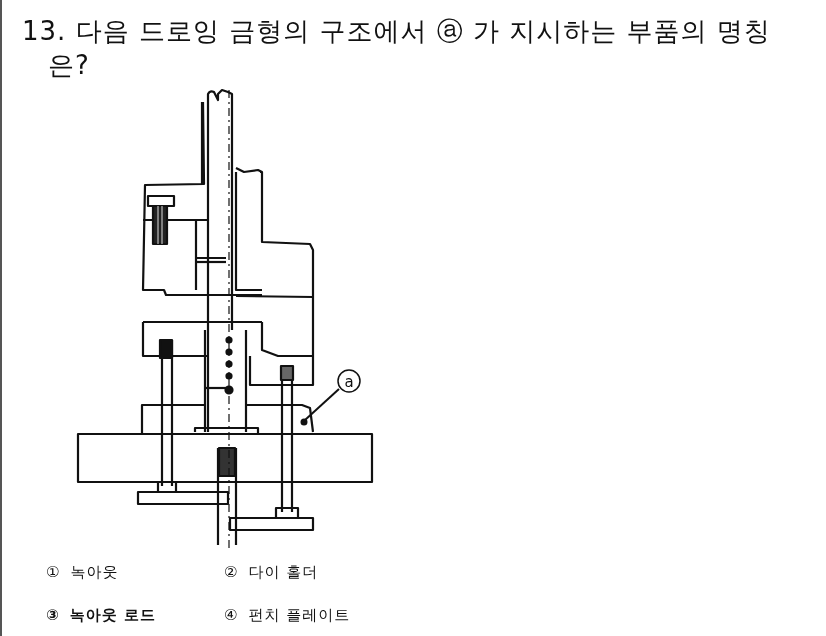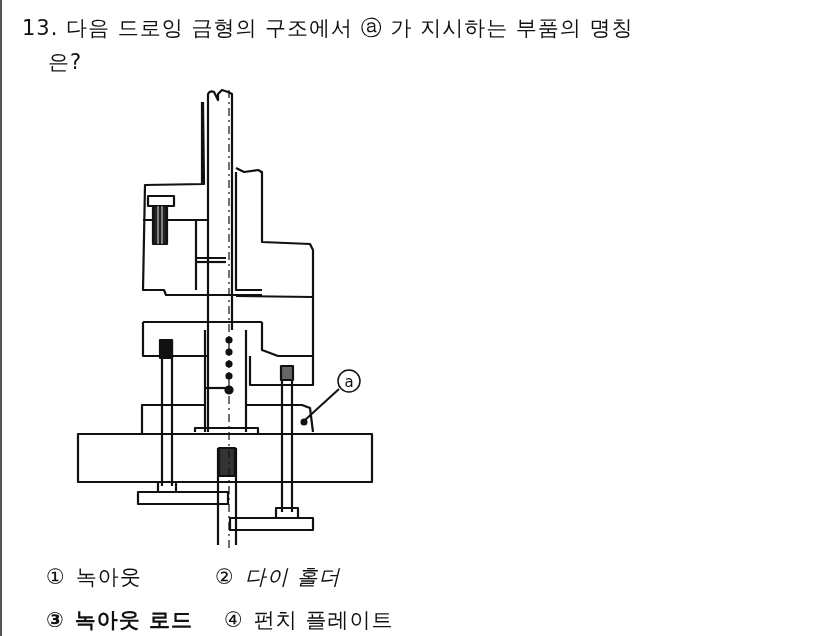--- a/index.html
+++ b/index.html
@@ -1,24 +1,24 @@
 <!DOCTYPE html>
 <html><head>
 <meta charset="utf-8">
 <style>
   html, body { margin:0; padding:0; background:#ffffff; }
   body { width:826px; height:636px; position:relative; overflow:hidden; font-family:"DejaVu Sans", sans-serif; color:#111; }
   .frame { position:absolute; left:0; top:0; width:826px; height:636px; border-left:2px solid #555; box-sizing:border-box; }
-  .q-line { position:absolute; font-size:21px; letter-spacing:1px; white-space:nowrap; }
+  .q-line { position:absolute; font-size:26px; letter-spacing:1px; white-space:nowrap; }
   #q1 { left:22px; top:14px; }
   #q2 { left:48px; top:48px; }
   .diagram { position:absolute; left:60px; top:82px; width:340px; height:470px; }
-  .opt { position:absolute; font-size:21px; white-space:nowrap; letter-spacing:1px; }
+  .opt { position:absolute; font-size:15px; white-space:nowrap; letter-spacing:1px; }
   #o1 { left:46px; top:563px; }
-  #o2 { left:215px; top:563px;font-style:italic; }
+  #o2 { left:224px; top:563px; }
   #o3 { left:46px; top:606px;font-weight:bold; }
   #o4 { left:224px; top:606px; }
   .num { margin-right:10px; }
 </style>
 </head>
 <body>
 
 <div class="frame"></div>
 
 <div class="q-line" id="q1">

